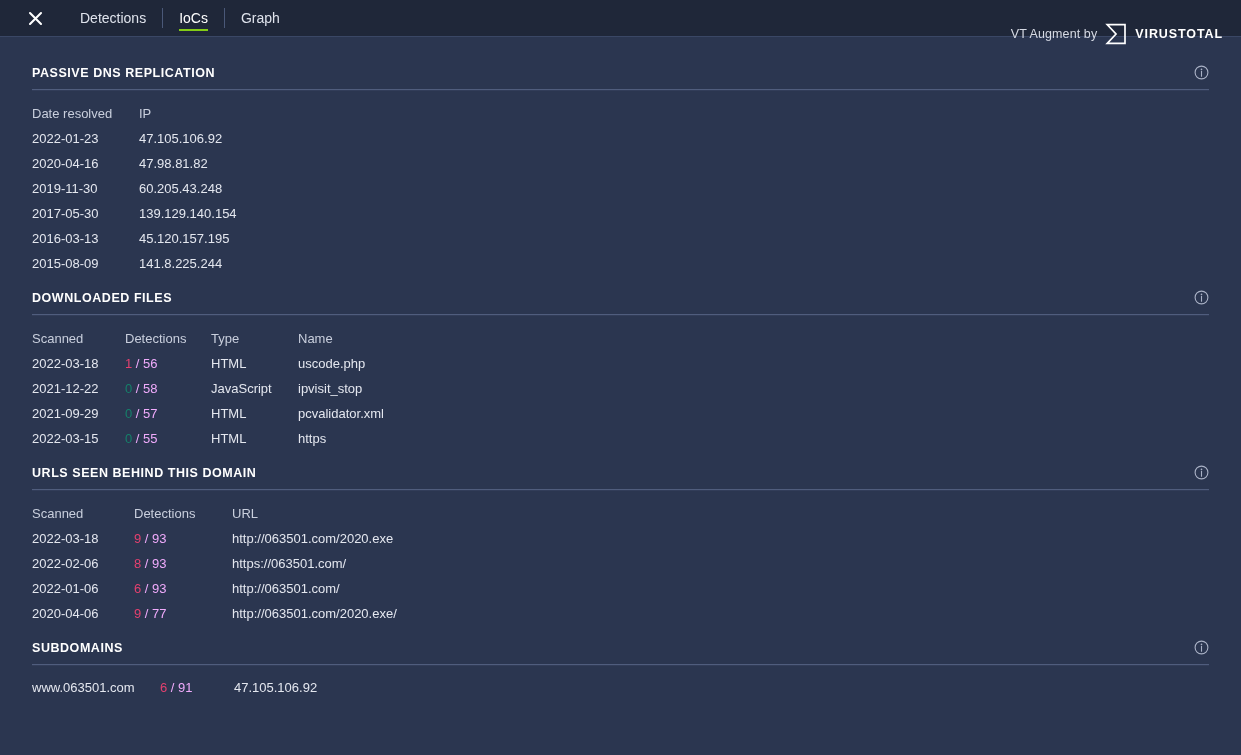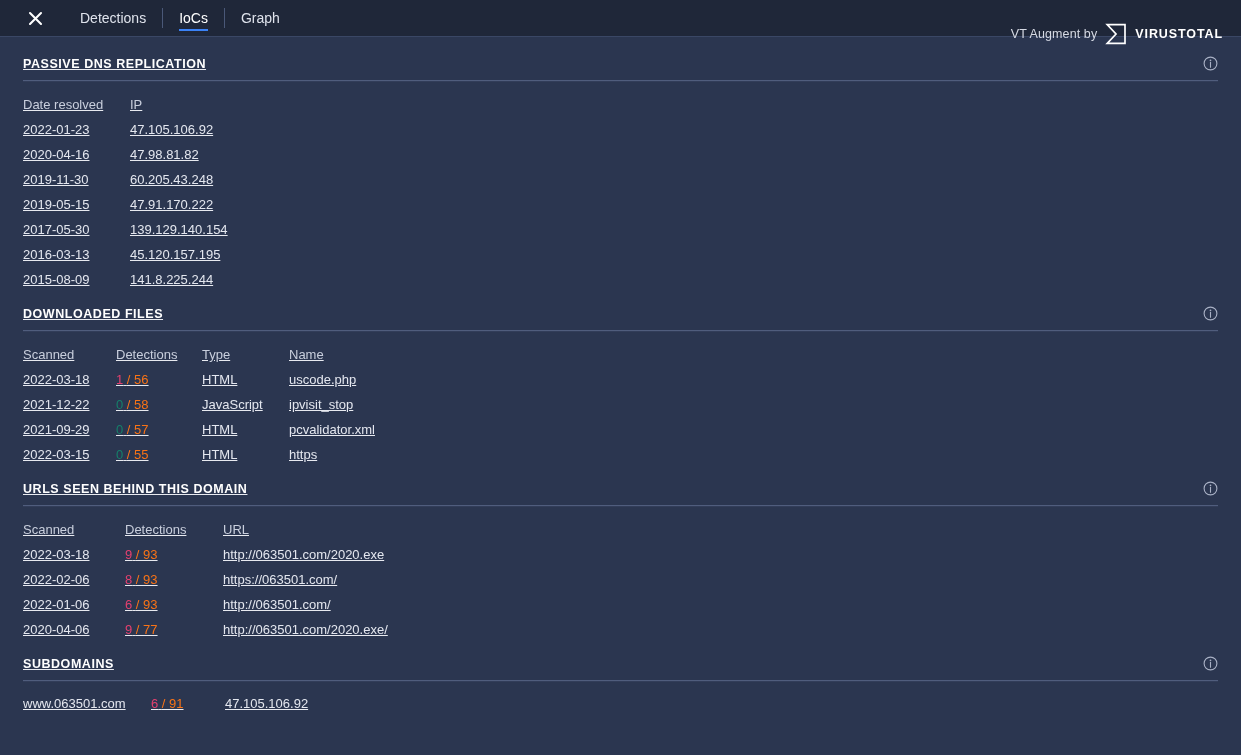--- a/index.html
+++ b/index.html
@@ -48,21 +48,21 @@
     line-height: 36px;
     height: 36px;
     cursor: pointer;
     position: relative;
     white-space: nowrap;
   }
   .tab.active {
     color: #ffffff;
   }
   .tab.active .tab-label {
-    border-bottom: 2px solid #3b82f6;
+    border-bottom: 2px solid #84cc16;
     padding-bottom: 3px;
   }
   .tab-sep {
     width: 1px;
     height: 20px;
     background: #4a5878;
   }
 
   .brand {
     position: absolute;
@@ -81,22 +81,21 @@
   .brand-mark { display: block; }
   .brand-name {
     font-size: 12.5px;
     font-weight: bold;
     color: #ffffff;
     letter-spacing: 0.9px;
   }
 
   
   .content {
-    padding: 5px;
-    text-decoration: underline;
+    padding: 14px;
   }
 
   .section {
     padding: 0 18px;
   }
   .section-head {
     display: flex;
     align-items: center;
     justify-content: space-between;
     padding-top: 14px;
@@ -134,21 +133,21 @@
     font-size: 13px;
     color: #e4e7ef;
     padding: 3px 0 3px 0;
     height: 19px;
     white-space: nowrap;
     overflow: hidden;
     margin-top: 48px;
   }
   .det-bad { color: #e4406f; }
   .det-good { color: #15806a; }
-  .det-sep { color: #f97316; }
+  .det-sep { color: #f0abfc; }
 
   
   .tbl-dns col.c1 { width: 107px; }
   .tbl-dns col.c2 { width: 400px; }
 
   .tbl-files col.c1 { width: 93px; }
   .tbl-files col.c2 { width: 86px; }
   .tbl-files col.c3 { width: 87px; }
   .tbl-files col.c4 { width: 500px; }
 
@@ -232,24 +231,20 @@
         </tr>
         <tr>
           <td>2020-04-16</td>
           <td>47.98.81.82</td>
         </tr>
         <tr>
           <td>2019-11-30</td>
           <td>60.205.43.248</td>
         </tr>
         <tr>
-          <td>2019-05-15</td>
-          <td>47.91.170.222</td>
-        </tr>
-        <tr>
           <td>2017-05-30</td>
           <td>139.129.140.154</td>
         </tr>
         <tr>
           <td>2016-03-13</td>
           <td>45.120.157.195</td>
         </tr>
         <tr>
           <td>2015-08-09</td>
           <td>141.8.225.244</td>

